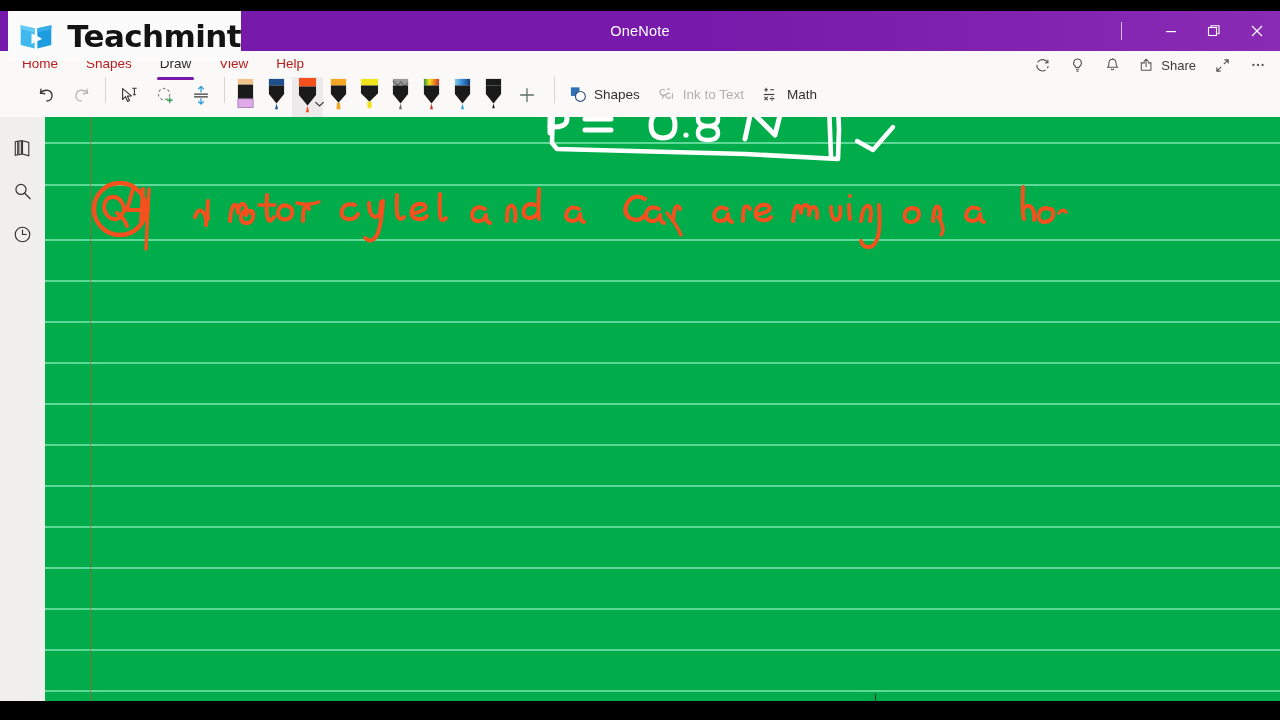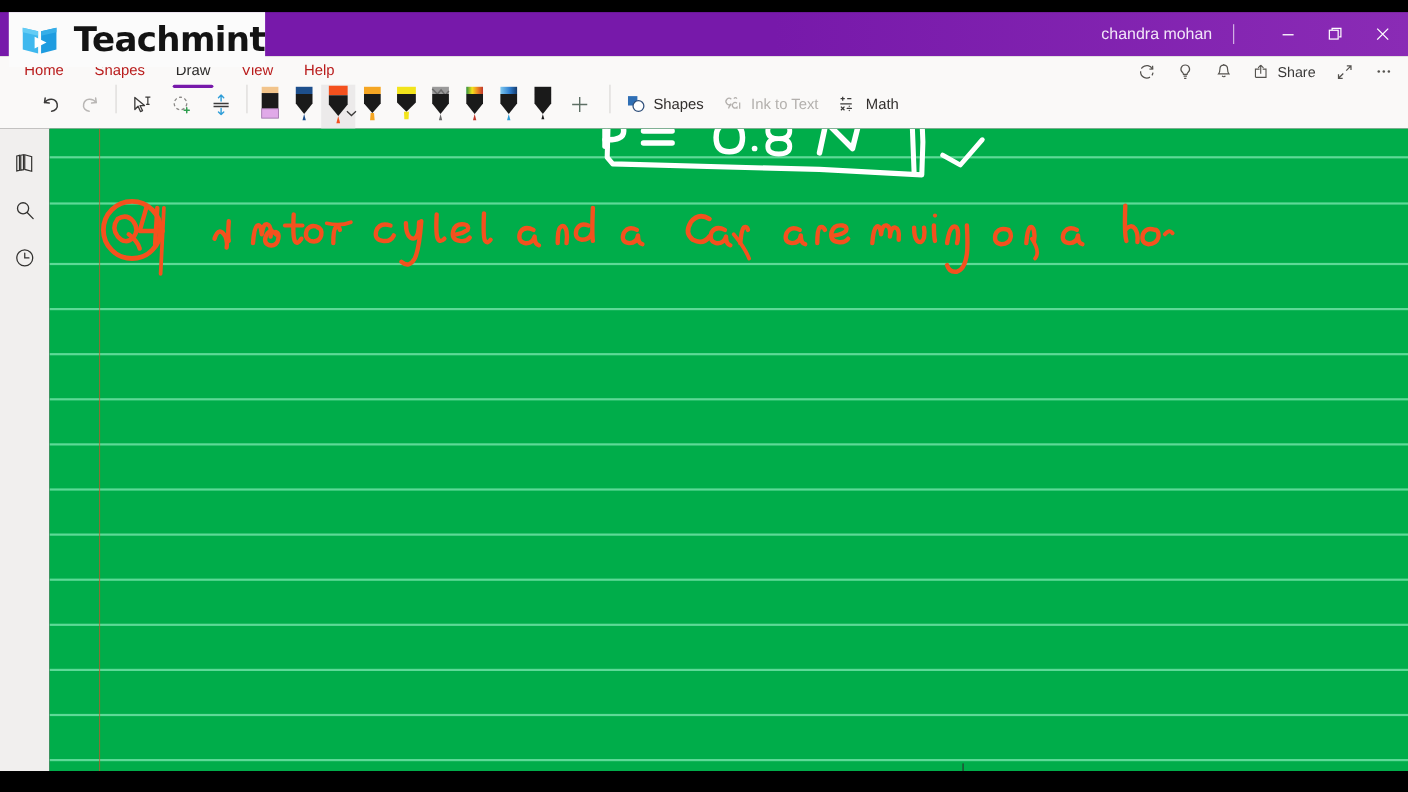--- a/index.html
+++ b/index.html
@@ -155,21 +155,21 @@
     position:absolute; left: 875px; top: 694px; width:1px; height:8px; background:#2e2e2e;
   }
 </style>
 </head>
 <body>
 
 <div id="app">
 
   <div class="titlebar">
     <div class="titlebar-topstrip"></div>
-    <div class="win-user">chandra mohan</div>
+    <div class="app-title">OneNote</div>
     <div class="win-sep"></div>
 
     <div class="win-btn win-min">
       <svg width="12" height="12" viewBox="0 0 12 12">
         <rect x="1" y="6" width="10" height="1.2" fill="#ffffff"></rect>
       </svg>
     </div>
     <div class="win-btn win-max">
       <svg width="14" height="14" viewBox="0 0 14 14">
         <rect x="1.5" y="3.5" width="8" height="8" fill="none" stroke="#fff" stroke-width="1.1"></rect>

